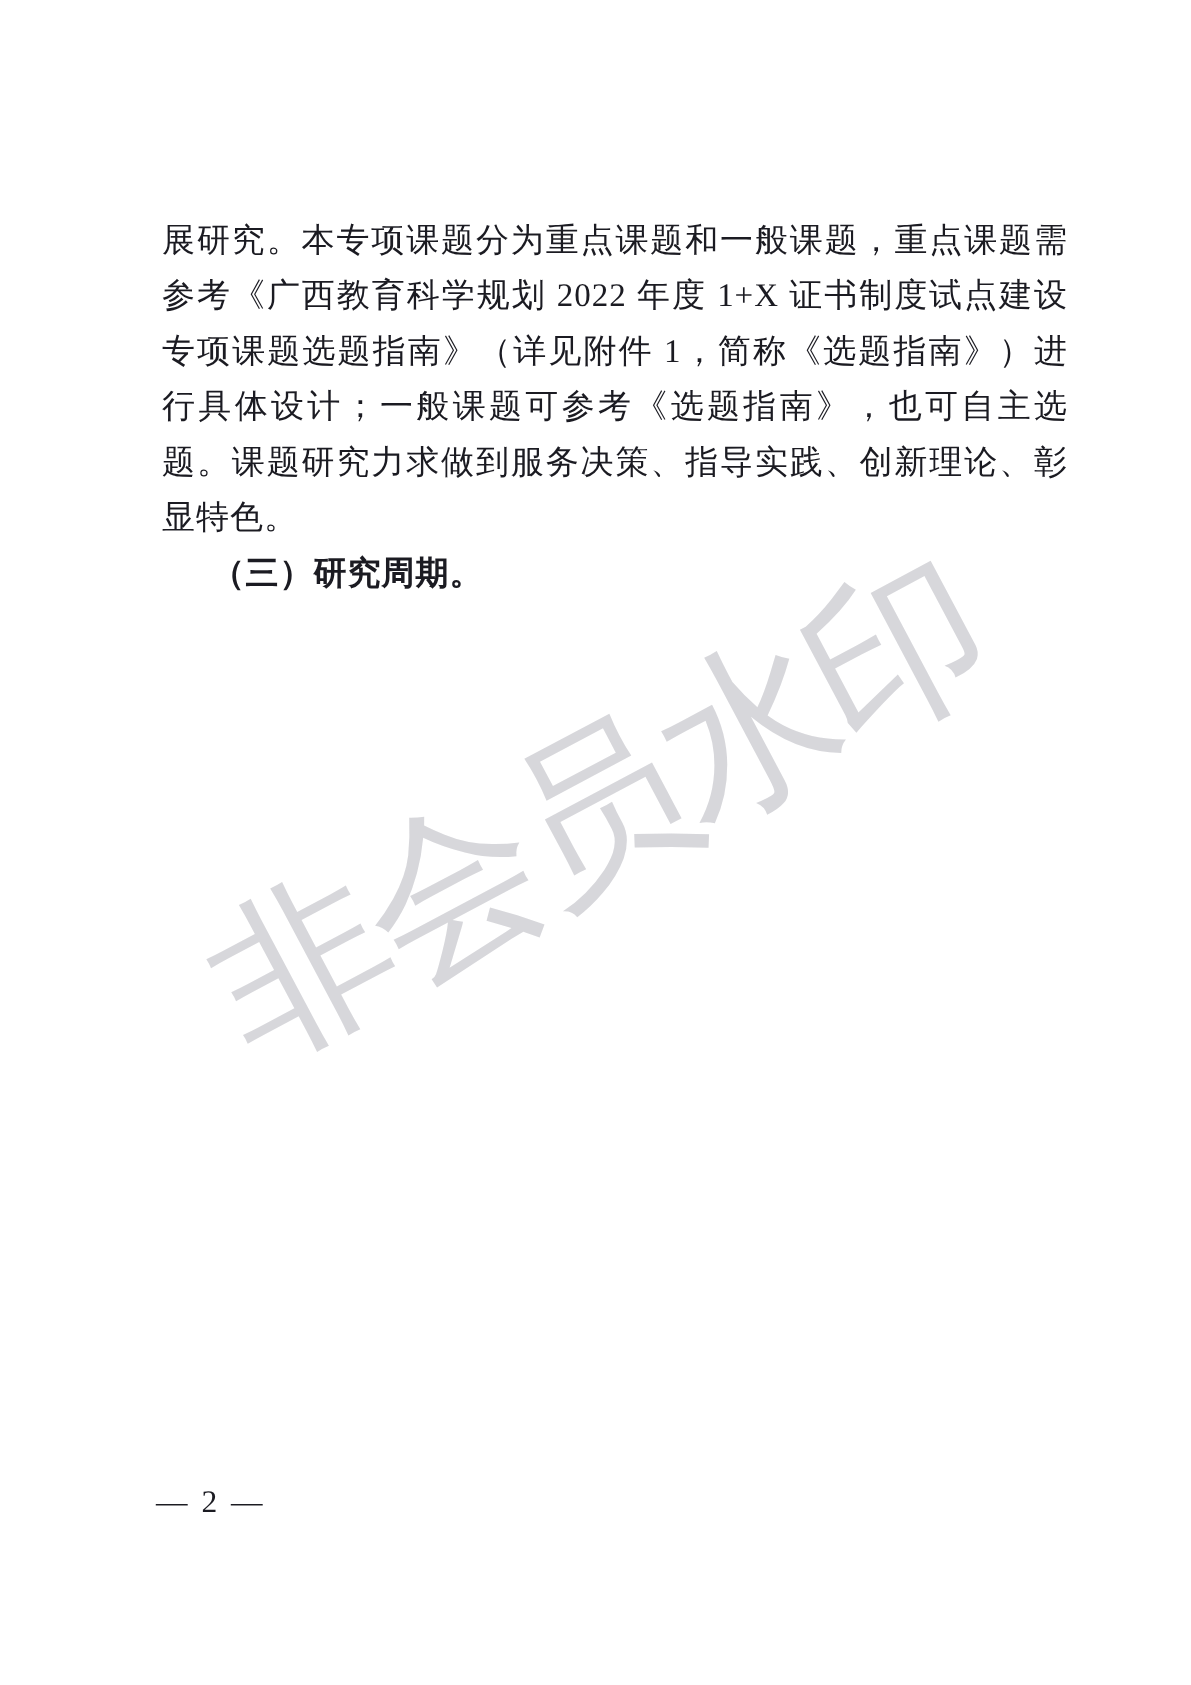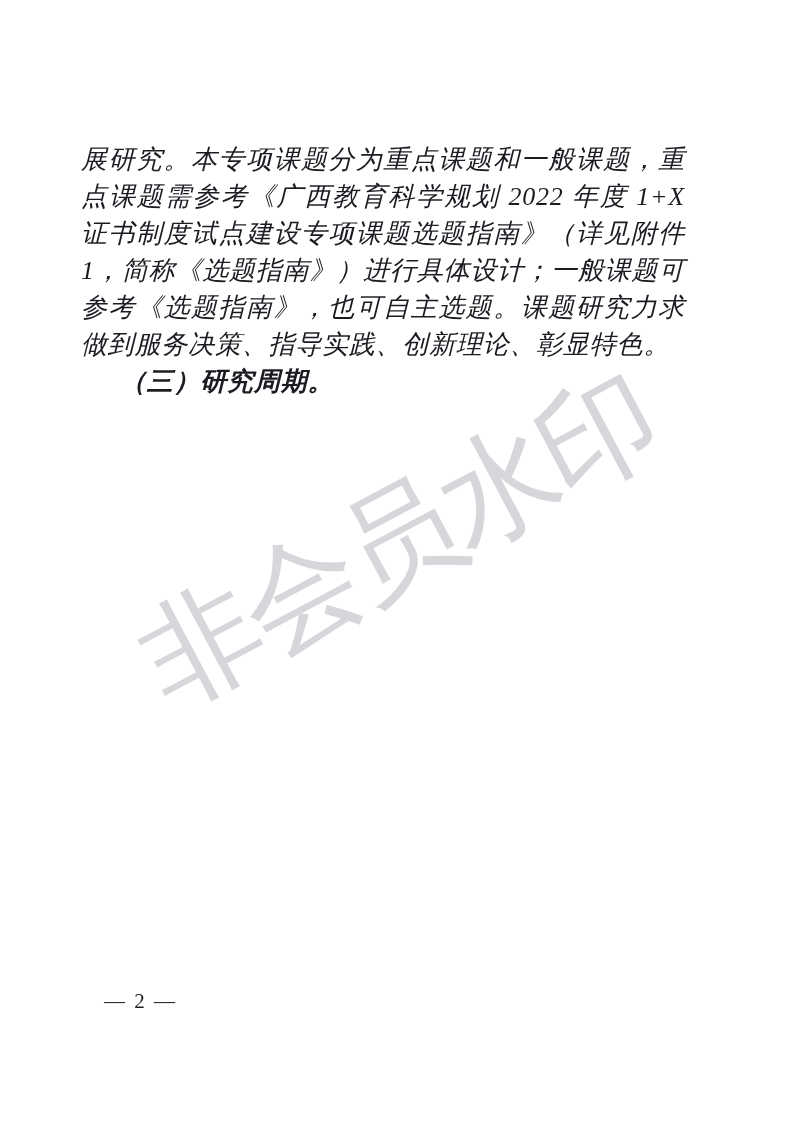--- a/index.html
+++ b/index.html
@@ -21,29 +21,28 @@
     letter-spacing: -6px;
     color: rgba(172, 172, 180, 0.48);
     white-space: nowrap;
     z-index: 1;
     font-family: "Liberation Sans", "DejaVu Sans", sans-serif;
     user-select: none;
     pointer-events: none;
   }
   .content {
     position: absolute;
-    left: 81px;
+    left: 108px;
     top: 141px;
     width: 604px;
     z-index: 2;
-    font-size: 26px;
+    font-size: 22px;
     line-height: 37px;
     text-align: justify;
     letter-spacing: 0.03em;
-    font-style: italic;
   }
   .content p {
     margin: 0;
     padding: 0;
     text-indent: 1.5em;
   }
   .content p.no-indent { text-indent: 0; }
   .content p.extra-indent { text-indent: 2.6em; }
   .content p.heading { font-weight: bold; }
   .page-footer {

